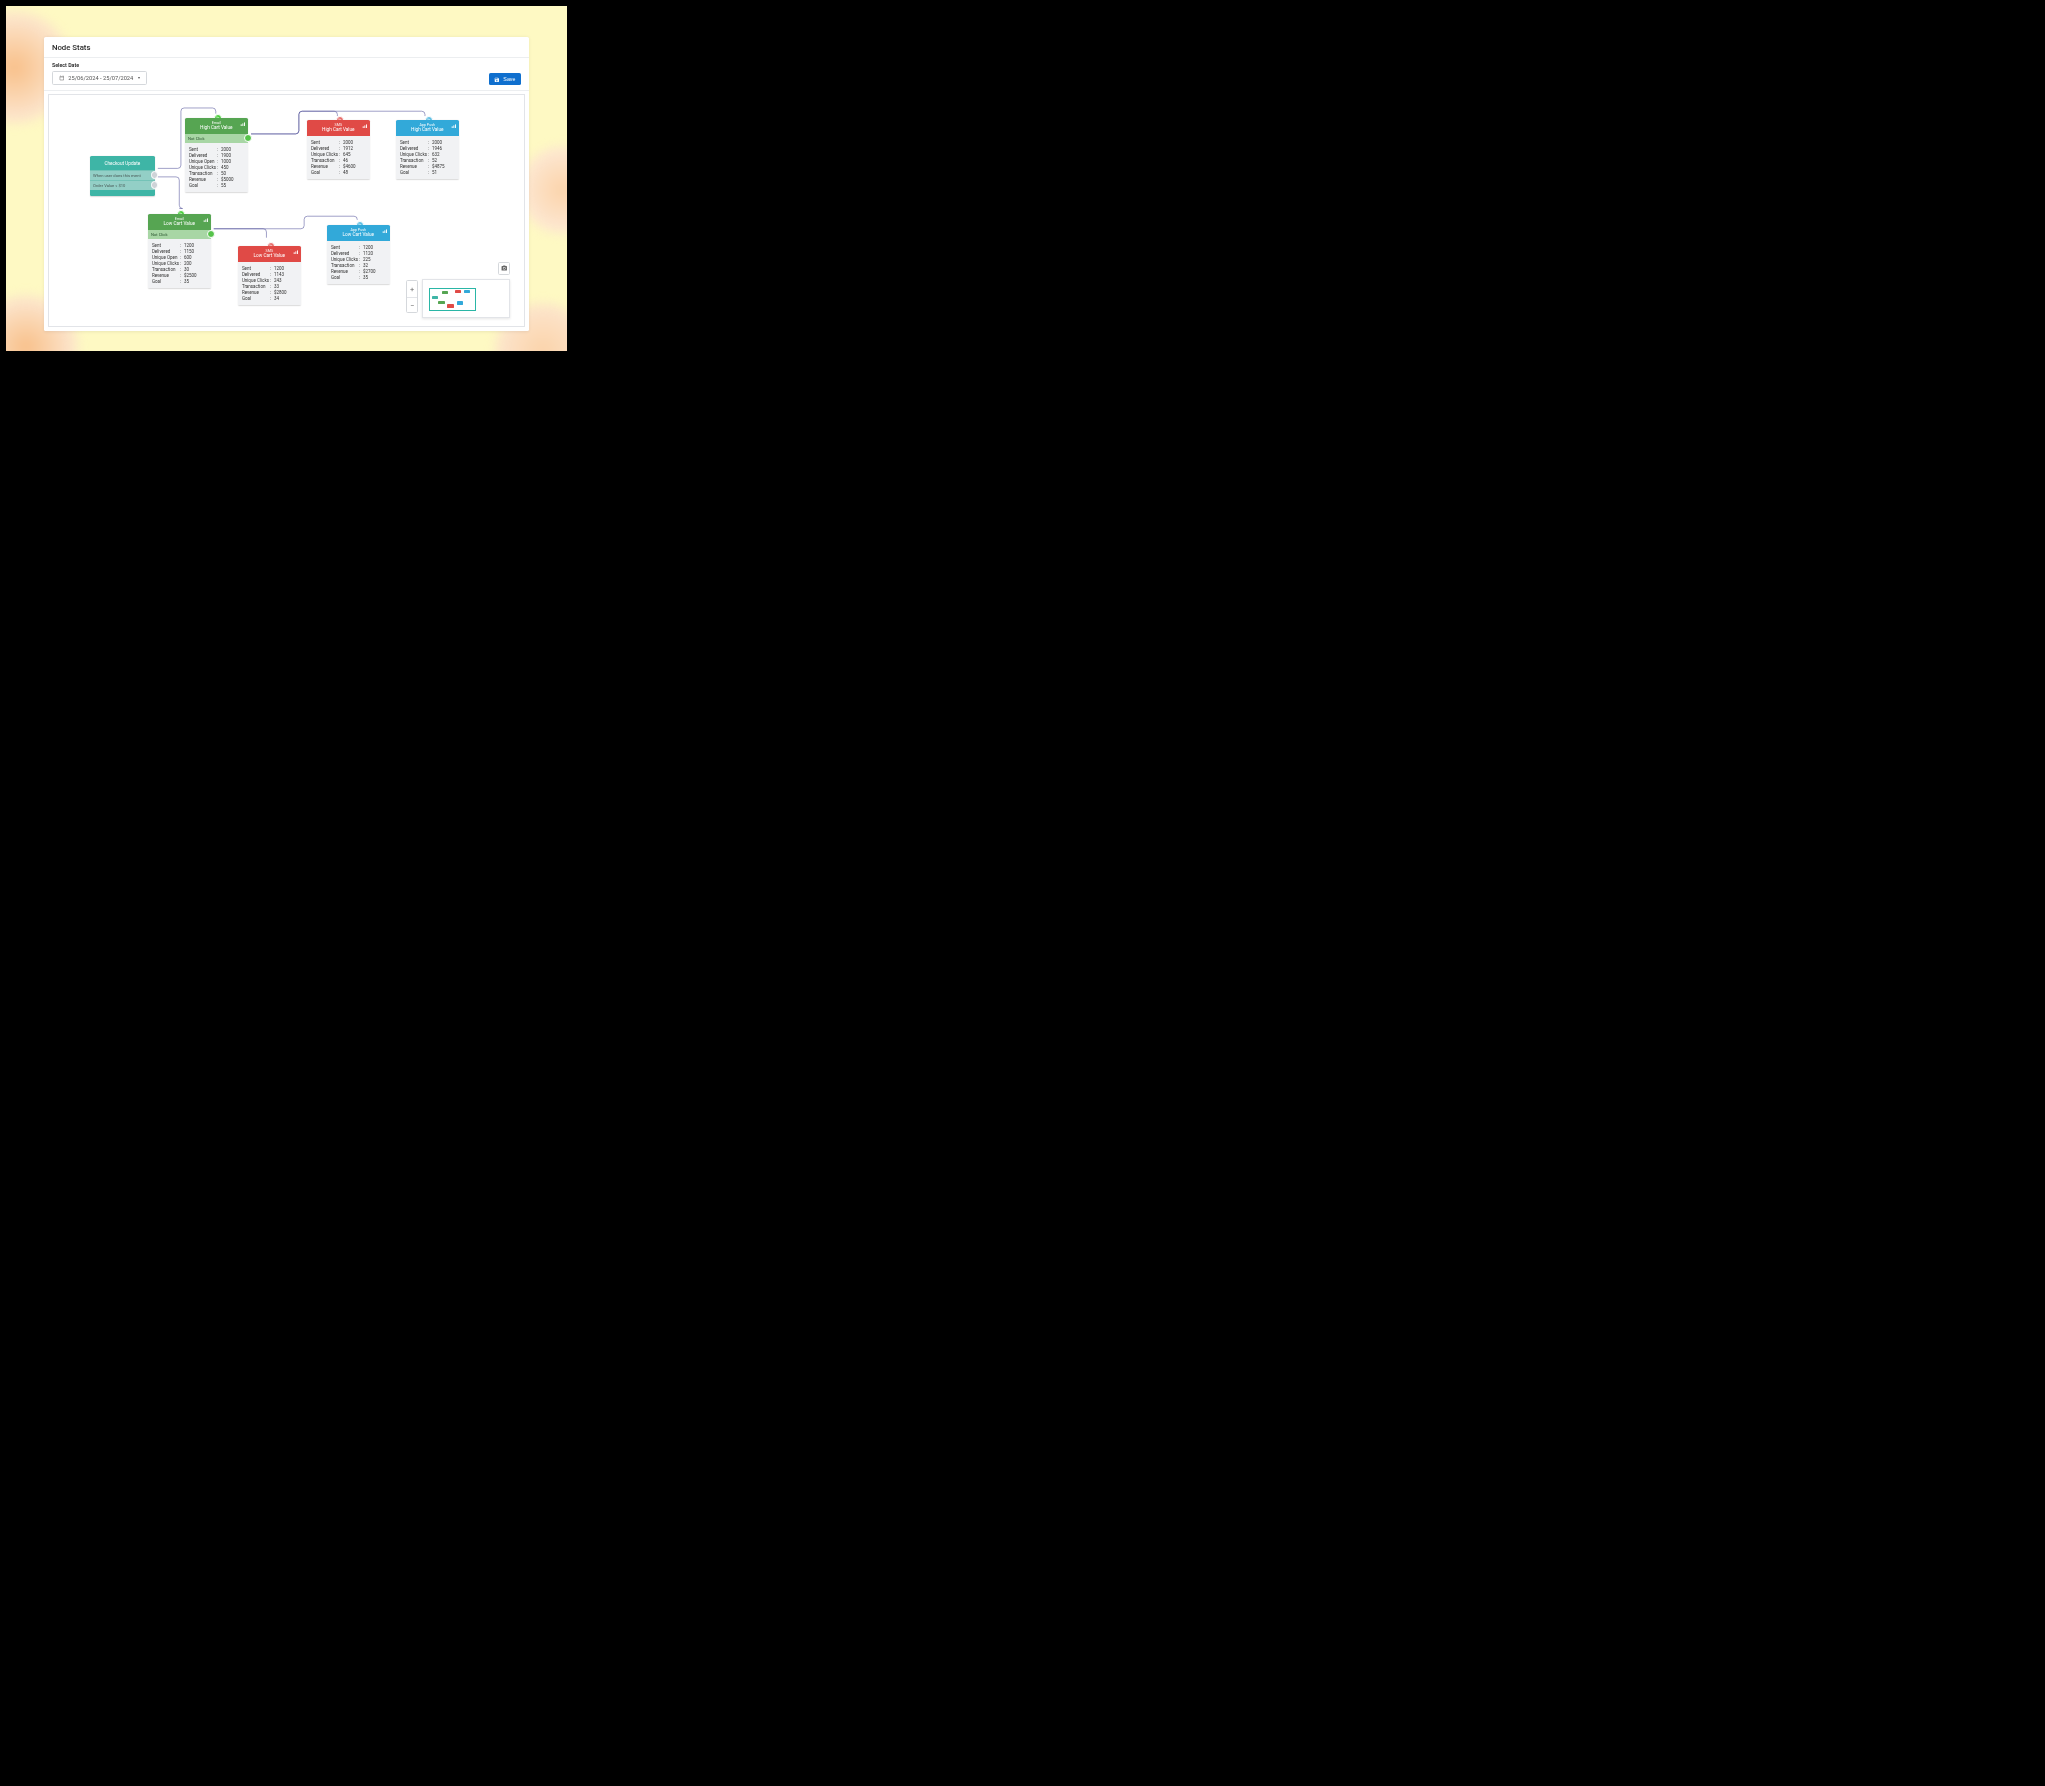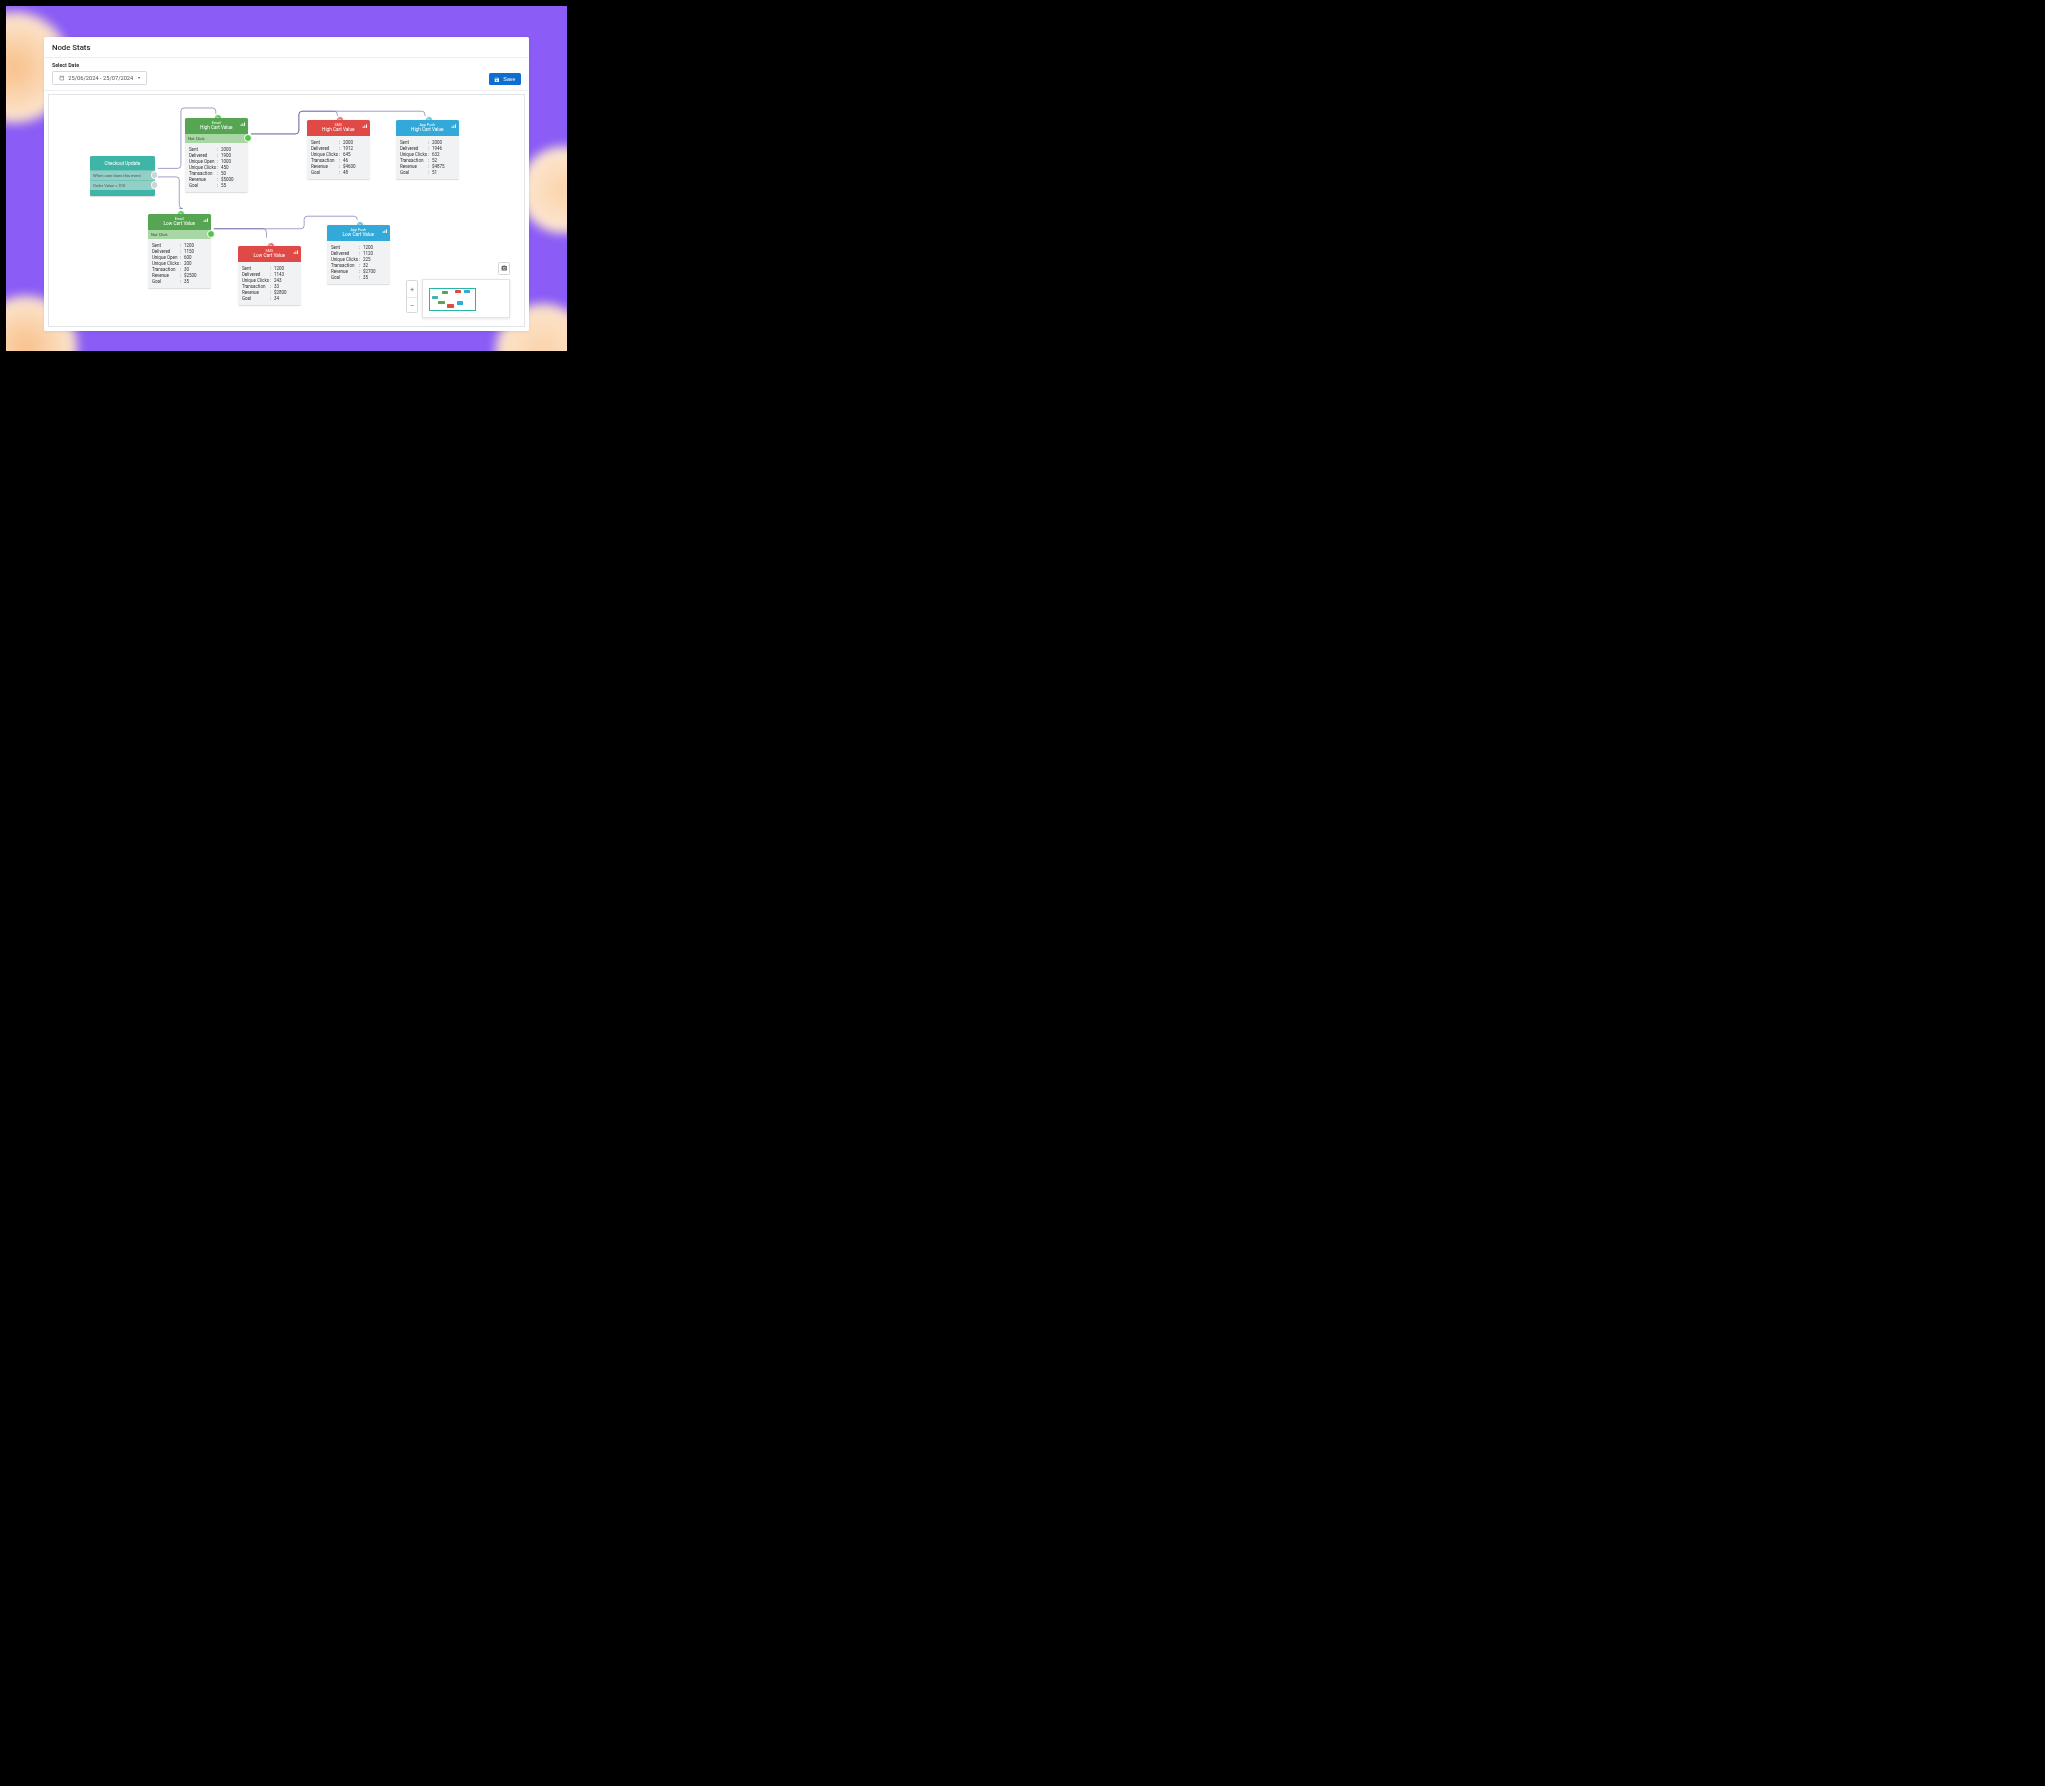--- a/index.html
+++ b/index.html
@@ -7,21 +7,21 @@
   background: #000;
   font-family: -apple-system, BlinkMacSystemFont, "Segoe UI", Roboto, Arial, sans-serif;
   width: 573px;
   height: 357px;
   overflow: hidden;
   position: relative;
 }
 .page-bg {
   position: absolute;
   inset: 5.7px;
-  background: #8b5cf6;
+  background: #fef9c3;
   overflow: hidden;
   padding-left: 20px;
 }
 .blob {
   position: absolute;
   border-radius: 50%;
   filter: blur(4.9px);
 }
 .blob1 { width: 115px; height: 115px; background: radial-gradient(circle, #f8c08a 0%, #fce3c9 60%, transparent 80%); top: 4.1px; left: -49px; }
 .blob2 { width: 90px; height: 90px; background: radial-gradient(circle, #fbd3aa 0%, #fde6cf 60%, transparent 80%); top: 139px; right: -41px; }

